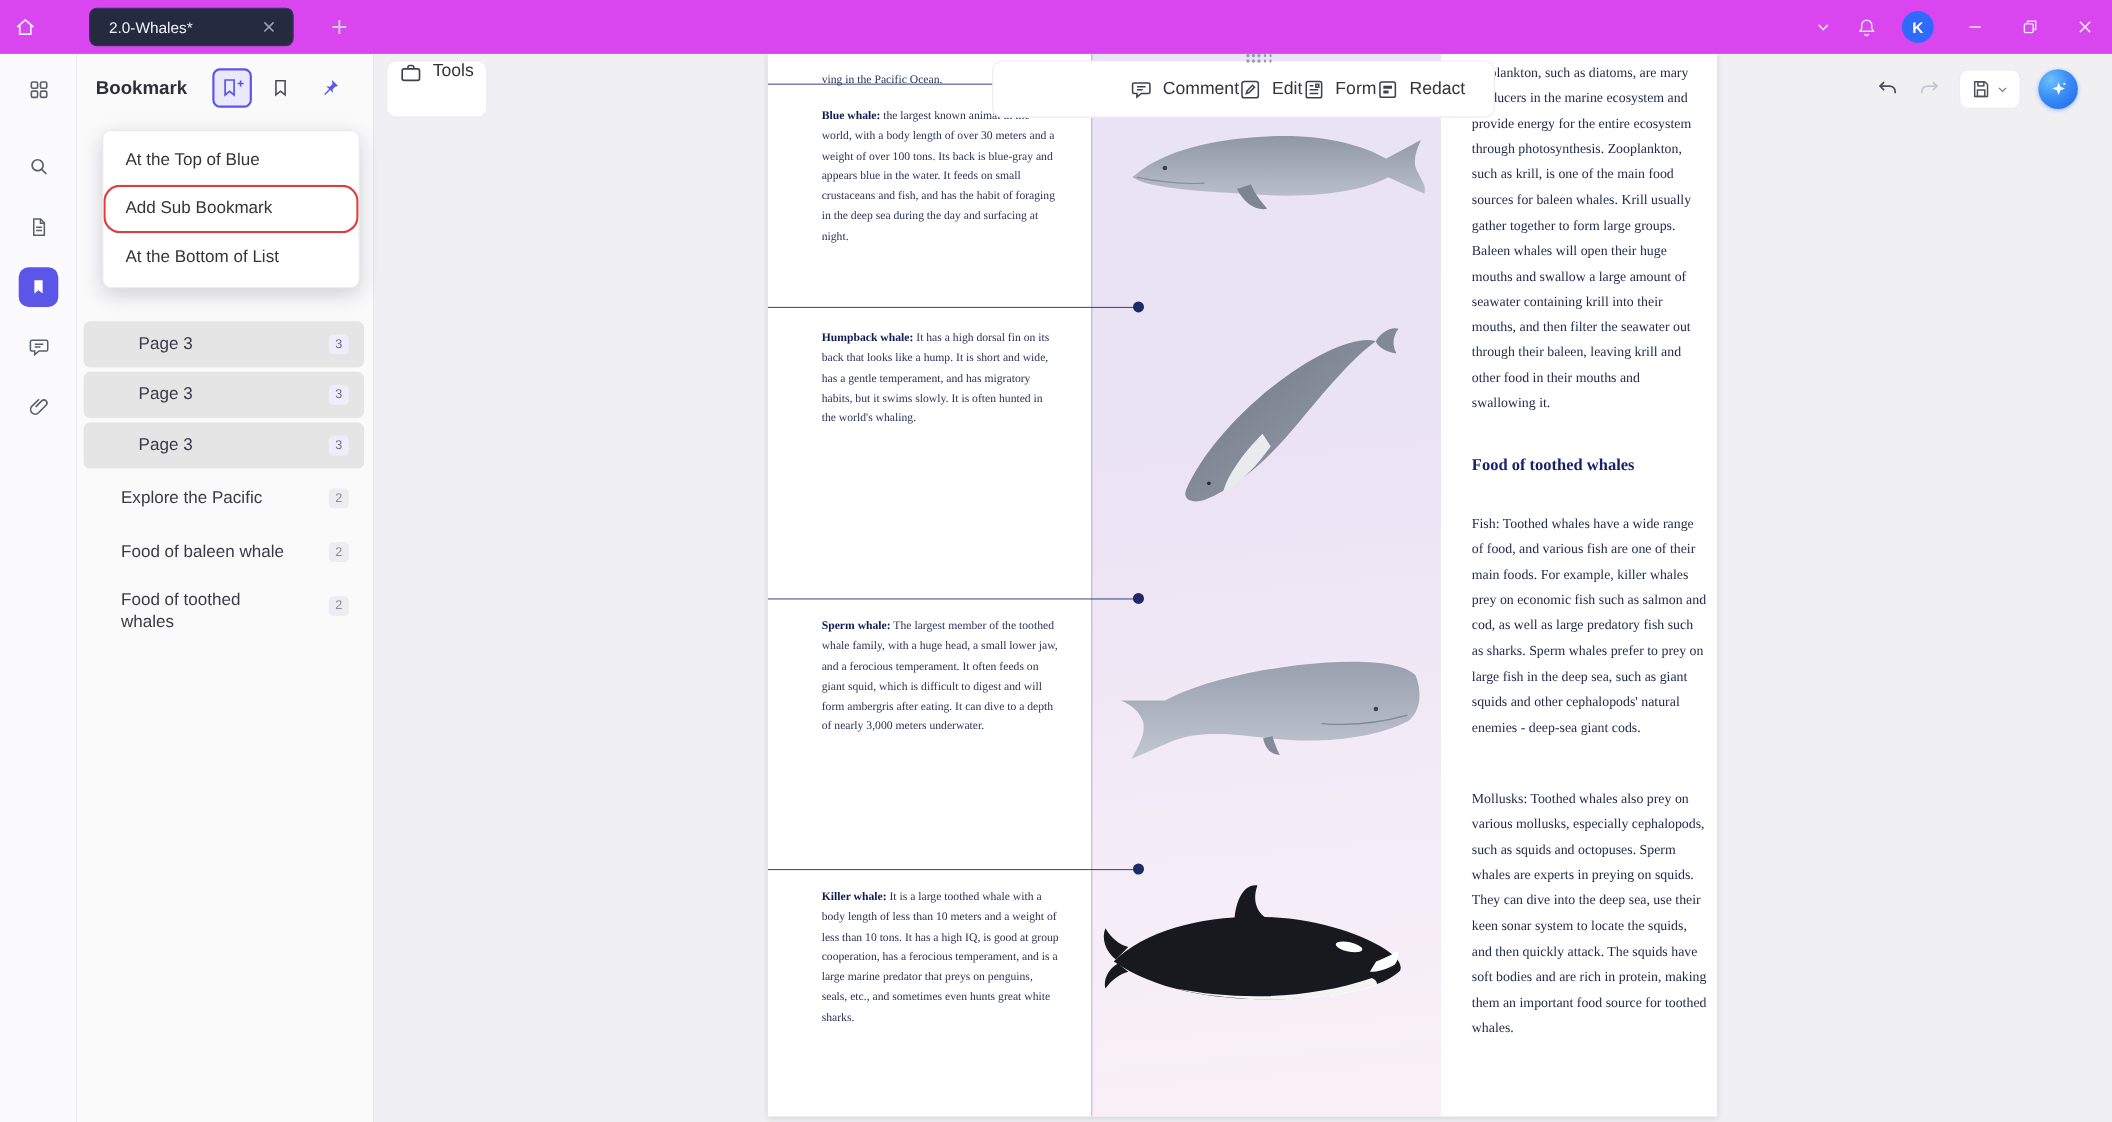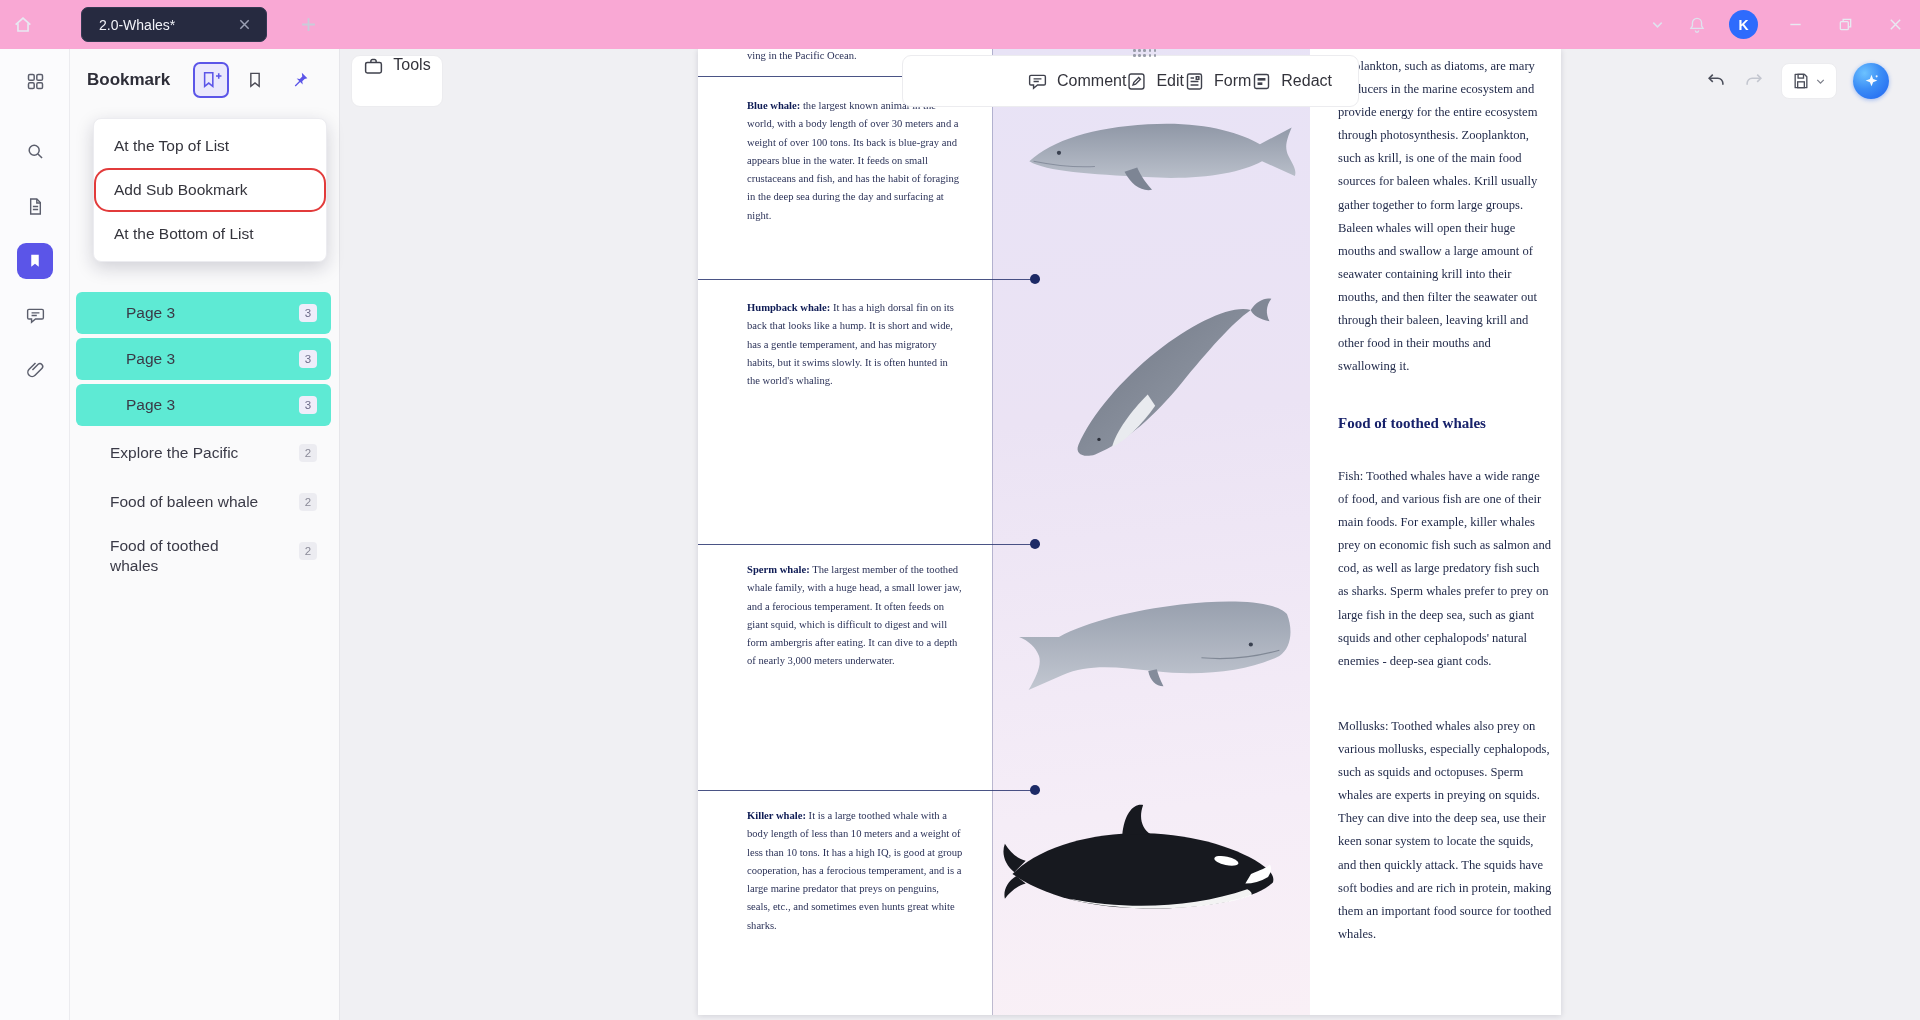--- a/index.html
+++ b/index.html
@@ -2,21 +2,21 @@
 <html><head>
 <meta charset="utf-8">
 <style>
   * { margin:0; padding:0; box-sizing:border-box; }
   html,body { width:1920px; height:1020px; overflow:hidden; background:#f0f0f3;
               font-family:"Liberation Sans", sans-serif; }
   .app { position:relative; width:1920px; height:1020px; }
 
   
   .topbar { position:absolute; left:0; top:0; width:1920px; height:49px;
-            background:#f9a8d4; display:flex; align-items:center; z-index:60; }
+            background:#d946ef; display:flex; align-items:center; z-index:60; }
   .tb-icon { display:flex; align-items:center; justify-content:center; cursor:pointer; }
   .home-btn { width:46px; height:49px; color:#e7e9f2; }
   .tab { position:absolute; left:81px; top:7px; width:186px; height:35px;
          background:#262a40; border:1px solid #343953; border-radius:7px;
          display:flex; align-items:center; padding:0 12px 0 17px; }
   .tab-title { color:#f1f2f8; font-size:14px; flex:1; white-space:nowrap; overflow:hidden; }
   .tab-close { color:#9ba0b4; width:20px; height:20px; }
   .newtab { position:absolute; left:292px; top:8px; width:32px; height:32px; color:#c9ccd9; }
   .topbar-right { position:absolute; right:0; top:0; height:49px; display:flex; align-items:center; }
   .chev-btn,.bell-btn { width:40px; height:49px; color:#dfe2ee; }
@@ -37,21 +37,21 @@
            background:#fafafb; border-right:1px solid #e6e6ea; z-index:10; }
   .panel-title { position:absolute; left:17px; top:21px; font-size:17px; font-weight:bold; color:#2e2e38; }
   .ph-btn { position:absolute; top:13px; width:36px; height:36px; border-radius:7px;
             display:flex; align-items:center; justify-content:center; cursor:pointer; }
   .ph-add { left:123px; background:#eae8fc; border:2px solid #5b55e8; color:#5b55e8; }
   .ph-book { left:167px; color:#4a4a55; }
   .ph-pin { left:212px; color:#5b55e8; }
 
   .bm-row { position:absolute; left:6px; width:255px; height:42px; border-radius:6px;
             display:flex; align-items:center; cursor:pointer; }
-  .bm-row.sel { background:#5eead4; }
+  .bm-row.sel { background:#e5e5e5; }
   .bm-label { font-size:15.5px; color:#3a3a47; }
   .bm-row.ind .bm-label { margin-left:50px; }
   .bm-row.noind .bm-label { margin-left:34px; max-width:160px; line-height:20px; }
   .bm-badge { position:absolute; right:14px; top:12px; min-width:18px; height:18px; padding:0 3px;
               border-radius:4px; background:#ececf1; color:#8a8a98; font-size:11.5px;
               display:flex; align-items:center; justify-content:center; }
   .bm-row.sel .bm-badge { background:#efedfa; color:#6e6c8a; }
   .bm-row.tall { height:54px; align-items:flex-start; padding-top:6px; }
 
   .bm-menu { position:absolute; left:23px; top:69px; width:234px; background:#fff;
@@ -69,21 +69,21 @@
   .page { position:absolute; left:358px; top:0; width:863px; height:966px; background:#fff;
           box-shadow:0 1px 6px rgba(20,24,48,.14); overflow:hidden;
           font-family:"Liberation Serif", serif; }
   .strip { position:absolute; left:294px; top:0; width:318px; height:966px;
            background:linear-gradient(175deg,#e8e3f6 0%,#ebe3f4 38%,#f5edf7 78%,#f9f0f6 100%); }
   .strip-edge { position:absolute; left:294px; top:0; width:1px; height:966px; background:rgba(35,48,107,.28); }
   .sec-line { position:absolute; left:0; height:1px; background:#2a3570; opacity:.85; }
   .tl-dot { position:absolute; width:10px; height:10px; border-radius:50%; background:#1d2a66; }
   .doc-col { position:absolute; left:49px; width:216px; font-size:10.6px; line-height:18.3px; color:#2b3258; }
   .doc-lead { font-weight:bold; color:#0f1c55; }
-  .frag { position:absolute; left:49px; top:1px; font-size:10.6px; color:#2b3258;text-align:right; }
+  .frag { position:absolute; left:49px; top:18px; font-size:10.6px; color:#2b3258;text-align:right; }
   .right-col { position:absolute; left:640px; width:214px; font-size:12.6px; line-height:23.1px; color:#1e2747; }
   .right-heading { position:absolute; left:640px; top:366px; font-size:15px; font-weight:bold; color:#18226b; }
   .whale { position:absolute; }
   .whale svg { width:100%; height:100%; display:block; }
 
   
   .tools-btn { position:absolute; left:11px; top:6px; width:92px; height:52px; background:#fff;
                border:1px solid #ececef; border-radius:9px; display:flex; align-items:flex-start;
                justify-content:center; gap:9px; font-size:16px; color:#33333b; cursor:pointer; z-index:22; }
   .main-toolbar { position:absolute; left:562px; top:6px; width:457px; height:52px; background:#fff;
@@ -244,21 +244,21 @@
     <div class="bm-row noind" style="top:432px">
       <span class="bm-label">Food of baleen whale</span>
       <span class="bm-badge">2</span>
     </div>
     <div class="bm-row noind tall" style="top:481px">
       <span class="bm-label">Food of toothed whales</span>
       <span class="bm-badge">2</span>
     </div>
 
     <div class="bm-menu">
-      <div class="menu-item">At the Top of List</div>
+      <div class="menu-item">At the Top of Blue</div>
       <div class="menu-item hl">Add Sub Bookmark</div>
       <div class="menu-item">At the Bottom of List</div>
     </div>
   </aside>
 
   <main class="canvas">
 
     <div class="page">
       <div class="strip"></div>
       <div class="strip-edge"></div>

